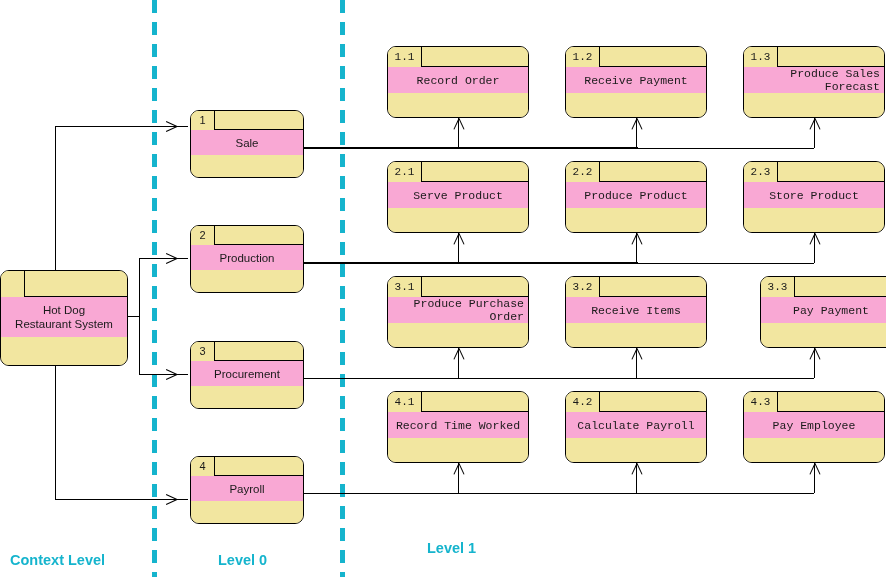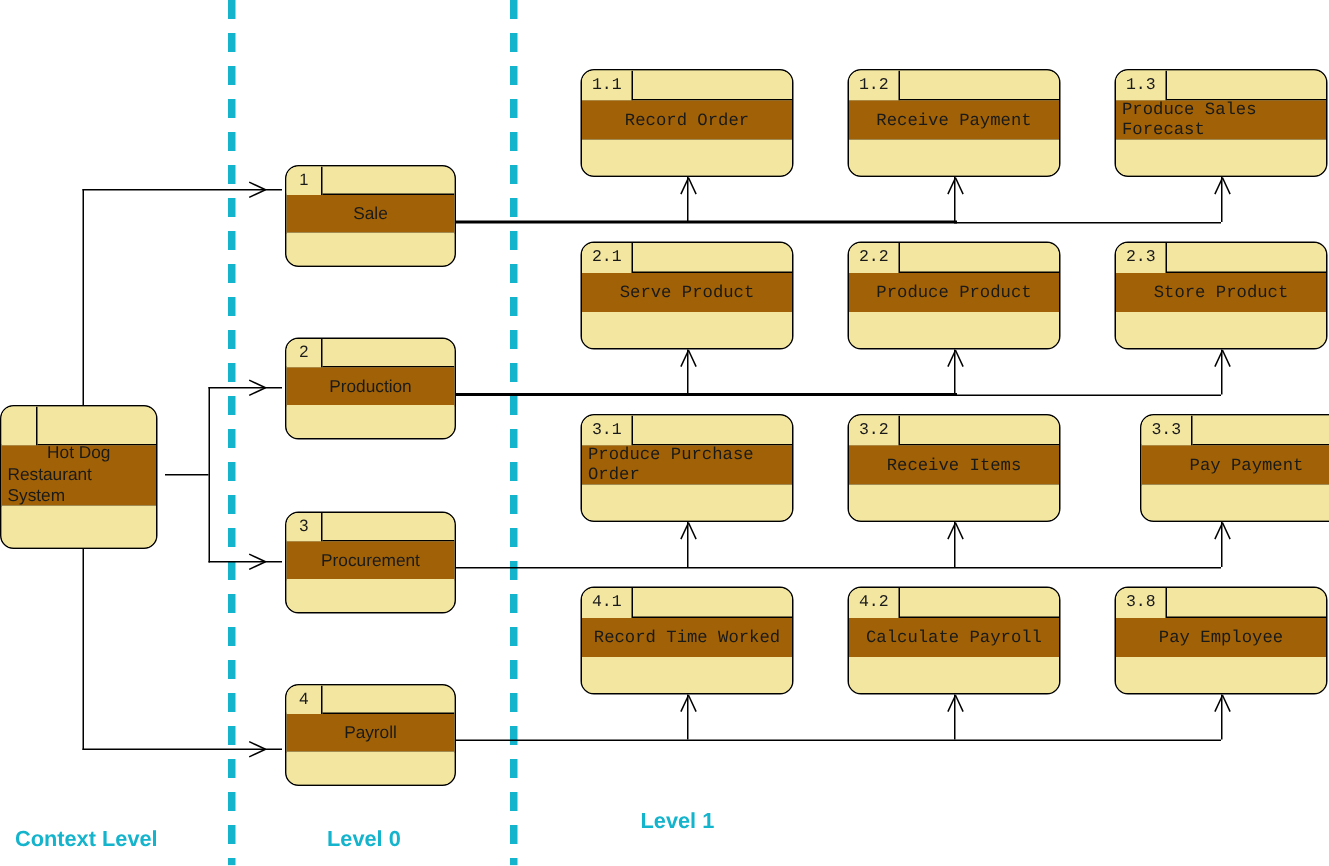--- a/index.html
+++ b/index.html
@@ -43,29 +43,29 @@
     color: #1a1a1a;
     display: flex;
     align-items: center;
     justify-content: center;
     font-size: 11px;
     line-height: 1;
   }
   .proc .namecell {
     position: absolute;
     left: 0; right: 0;
-    background: #a16207;
+    background: #f9a8d4;
     border-bottom: 1px solid #000000;
     box-sizing: border-box;
     display: flex;
     align-items: center;
     justify-content: center;
     color: #1a1a1a;
     font-size: 11.5px;
-    text-align: left;
+    text-align: right;
     padding: 0 4px;
   }
   .proc .namecell.two-line {
     flex-direction: column;
     line-height: 1.25;
   }
   .proc .band-bot {
     position: absolute;
     left: 0; right: 0; bottom: 0;
     background: #f2e6a0;
@@ -78,21 +78,21 @@
   .lvl1 .numcell  { width: 34px; height: 20px; }
   .lvl1 .namecell { top: 20px; height: 27px; }
   .lvl1 .band-bot { height: 24px; }
 
   .lvl0 { width: 114px; height: 68px; }
   .lvl0 .band-top { height: 19px; }
   .lvl0 .numcell  { width: 24px; height: 19px; }
   .lvl0 .namecell { top: 19px; height: 26px; }
   .lvl0 .band-bot { height: 22px; }
 
-  .ctx { width: 105px; height: 96px; }
+  .ctx { width: 128px; height: 96px; }
   .ctx .band-top { height: 26px; }
   .ctx .numcell  { width: 24px; height: 26px; }
   .ctx .namecell { top: 26px; height: 41px; }
   .ctx .band-bot { height: 28px; }
 
   
   .ln {
     position: absolute;
     background: #000000;
   }
@@ -339,21 +339,21 @@
     <div class="band-bot"></div>
   </div>
   <div class="proc lvl1" style="left:565px; top:391px;">
     <div class="band-top"></div>
     <div class="numcell">4.2</div>
     <div class="namecell">Calculate Payroll</div>
     <div class="band-bot"></div>
   </div>
   <div class="proc lvl1" style="left:743px; top:391px;">
     <div class="band-top"></div>
-    <div class="numcell">3.8</div>
+    <div class="numcell">4.3</div>
     <div class="namecell">Pay Employee</div>
     <div class="band-bot"></div>
   </div>
 
   <div class="caption" style="left:10px; top:552px;">Context Level</div>
   <div class="caption" style="left:218px; top:552px;">Level 0</div>
   <div class="caption" style="left:427px; top:540px;">Level 1</div>
 
 </div>
 

